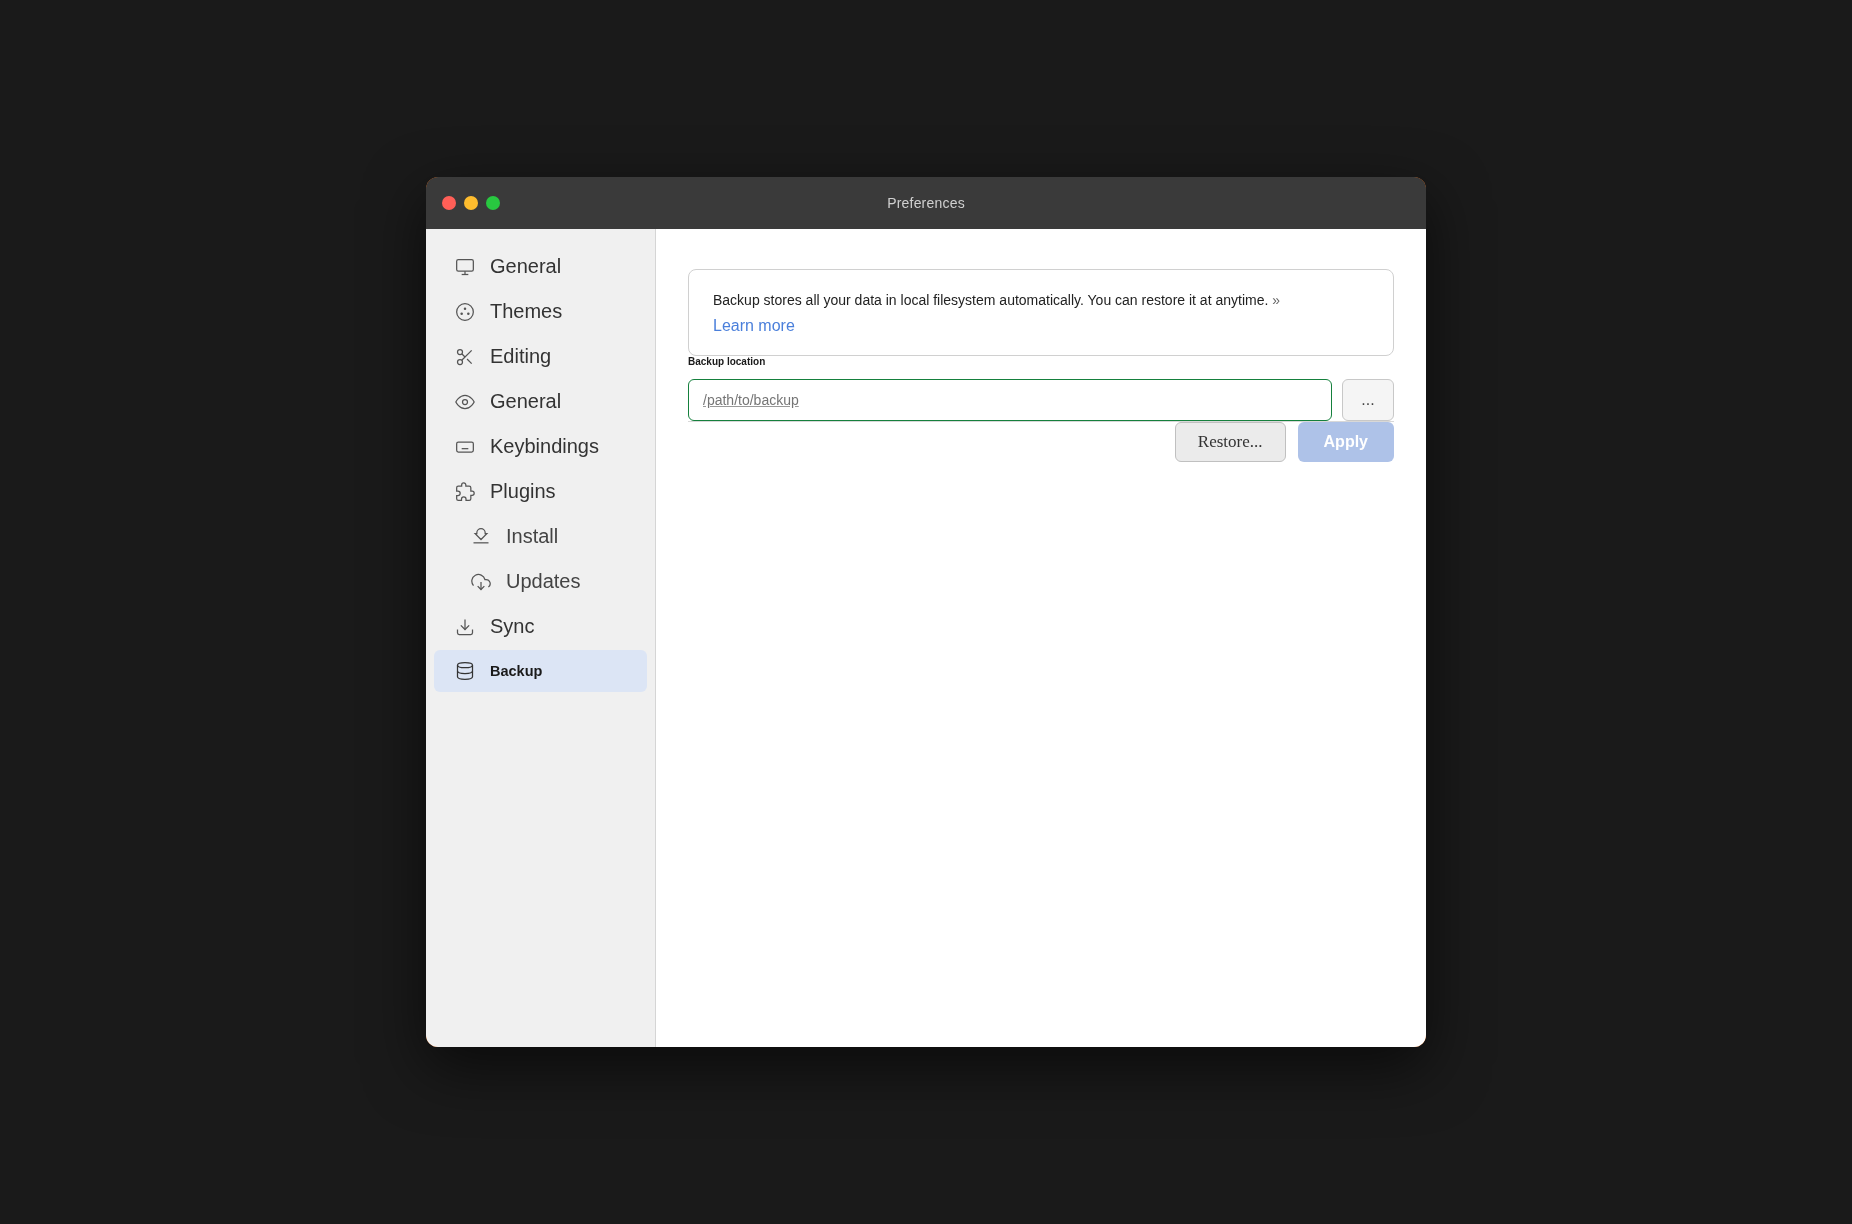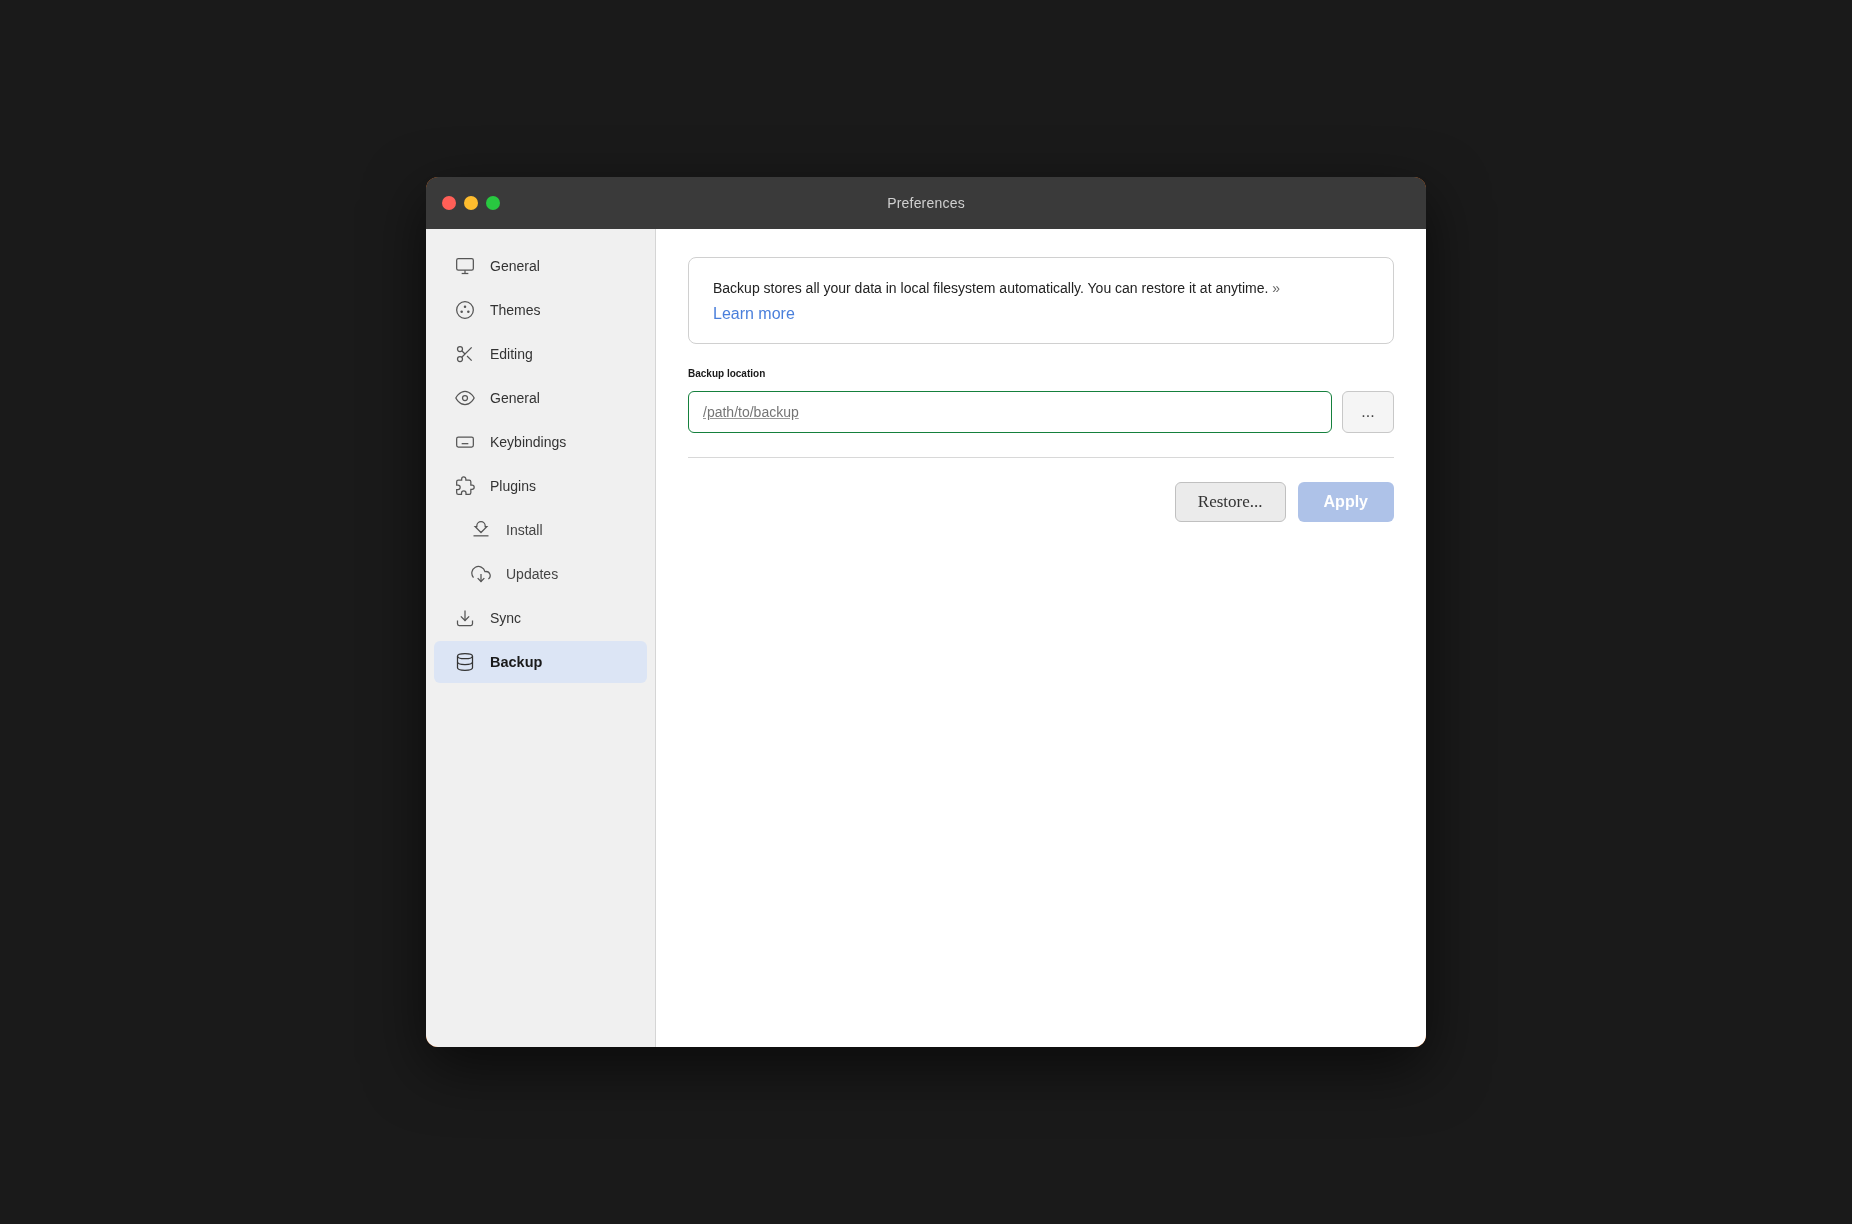--- a/index.html
+++ b/index.html
@@ -94,21 +94,21 @@
       font-weight: 600;
     }
 
     .sidebar-item.sub-item {
       padding-left: 36px;
       font-size: 13.5px;
       color: #444;
     }
 
     .sidebar-item-label {
-      font-size: 14px;
+      font-size: 20px;
     }
 
     .sidebar-item.active .sidebar-item-label {
       font-size: 14.5px;
     }
 
     .sidebar-icon {
       width: 22px;
       height: 22px;
       display: flex;
@@ -118,24 +118,23 @@
       flex-shrink: 0;
     }
 
     .sidebar-item.active .sidebar-icon {
       color: #333;
     }
 
     .main-content {
       flex: 1;
       background: #ffffff;
-      padding: 28px 32px;
+      padding: 40px 32px;
       display: flex;
       flex-direction: column;
-      gap: 24px;
     }
 
     .info-box {
       border: 1px solid #d0d0d0;
       border-radius: 8px;
       padding: 20px 24px;
       background: #fff;
     }
 
     .info-box-text {

